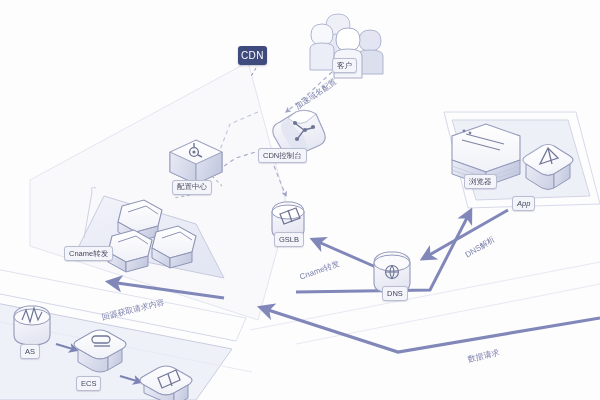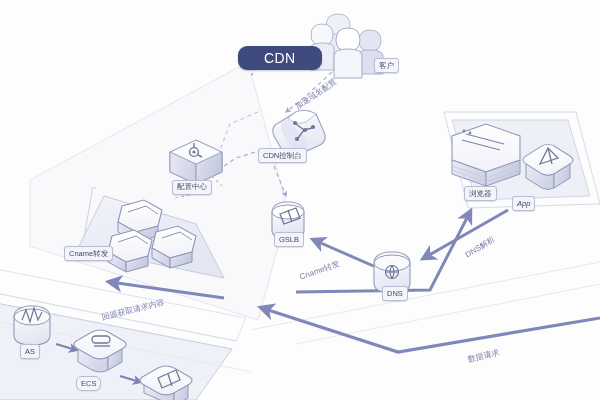--- a/index.html
+++ b/index.html
@@ -23,24 +23,24 @@
     line-height:1;
     padding:2.5px 4px;
     white-space:nowrap;
     box-shadow:0 0.5px 1px rgba(90,95,130,.18);
     z-index:40;
   }
   .badge{
     position:absolute;
     background:#3f4a7d;
     color:#ffffff;
-    font-size:14px;
+    font-size:10px;
     letter-spacing:.4px;
-    border-radius:9px;
-    padding:4px 26px;
+    border-radius:3px;
+    padding:4px 3px;
     white-space:nowrap;
     z-index:45;
     box-shadow:0 1px 2px rgba(50,55,95,.28);
   }
   .flow{
     position:absolute;
     color:#7b80ab;
     font-size:8px;
     white-space:nowrap;
     z-index:42;
@@ -305,39 +305,39 @@
       <path d="M188 385 l-14 8 l0 13 l14 -8 Z" fill="url(#gSideR)" stroke="#9399ba" stroke-width="1"></path>
       <g fill="none" stroke="#6f7596" stroke-width="1.3">
         <path d="M158 378 L176 370 L180 380 L162 388 Z"></path>
         <path d="M168 374 L172 386"></path>
       </g>
     </g>
   </svg>
 
   <div class="badge" style="left:238px;top:46px;">CDN</div>
 
-  <div class="lbl" style="left:332px;top:58px;margin-left:42px;">客户</div>
+  <div class="lbl" style="left:332px;top:58px;">客户</div>
 
   <div class="lbl" style="left:258px;top:148px;">CDN控制台</div>
 
   <div class="lbl" style="left:172px;top:180px;font-family:Liberation Mono, monospace;">配置中心</div>
 
   <div class="lbl" style="left:64px;top:246px;">Cname转发</div>
 
   <div class="lbl" style="left:274px;top:232px;">GSLB</div>
 
   <div class="lbl" style="left:382px;top:286px;">DNS</div>
 
-  <div class="lbl" style="left:464px;top:174px;margin-top:12px;">浏览器</div>
+  <div class="lbl" style="left:464px;top:174px;">浏览器</div>
 
   <div class="lbl" style="left:512px;top:196px;font-style:italic;">App</div>
 
   <div class="lbl" style="left:20px;top:344px;">AS</div>
 
-  <div class="lbl" style="left:76px;top:376px;border-radius:6px;">ECS</div>
+  <div class="lbl" style="left:76px;top:376px;">ECS</div>
 
   <div class="flow" style="left:296px;top:102px;transform:rotate(-34deg);">加速域名配置</div>
 
   <div class="flow" style="left:300px;top:272px;transform:rotate(-20deg);">Cname转发</div>
 
   <div class="flow" style="left:466px;top:250px;transform:rotate(-31deg);">DNS解析</div>
 
   <div class="flow" style="left:468px;top:354px;transform:rotate(-13deg);">数据请求</div>
 
   <div class="flow" style="left:102px;top:312px;transform:rotate(-14deg);">回源获取请求内容</div>

